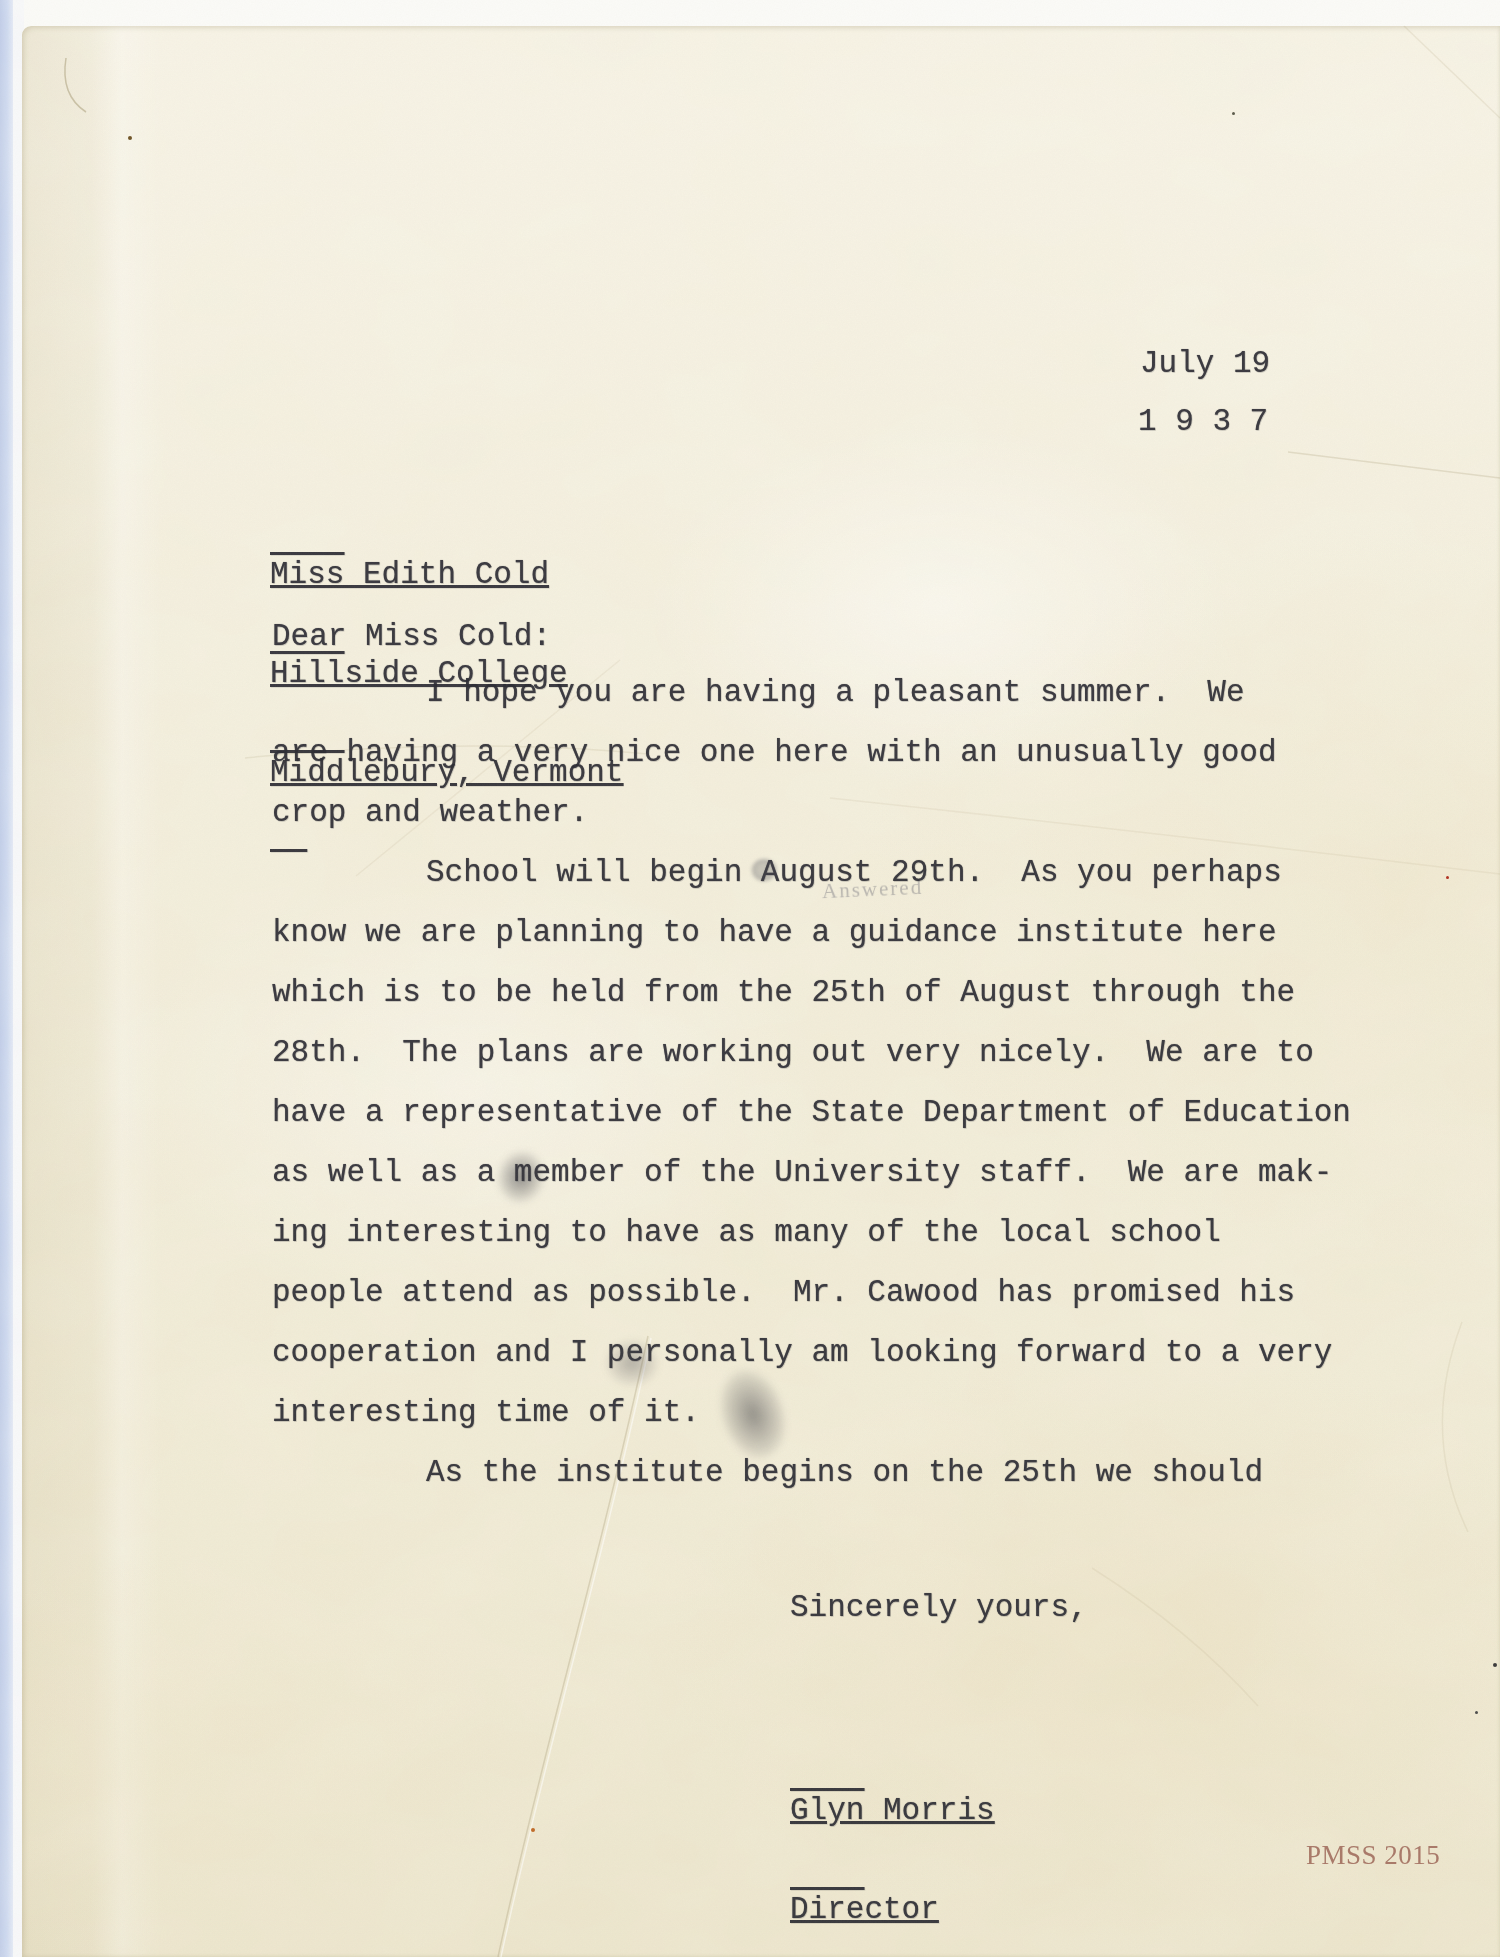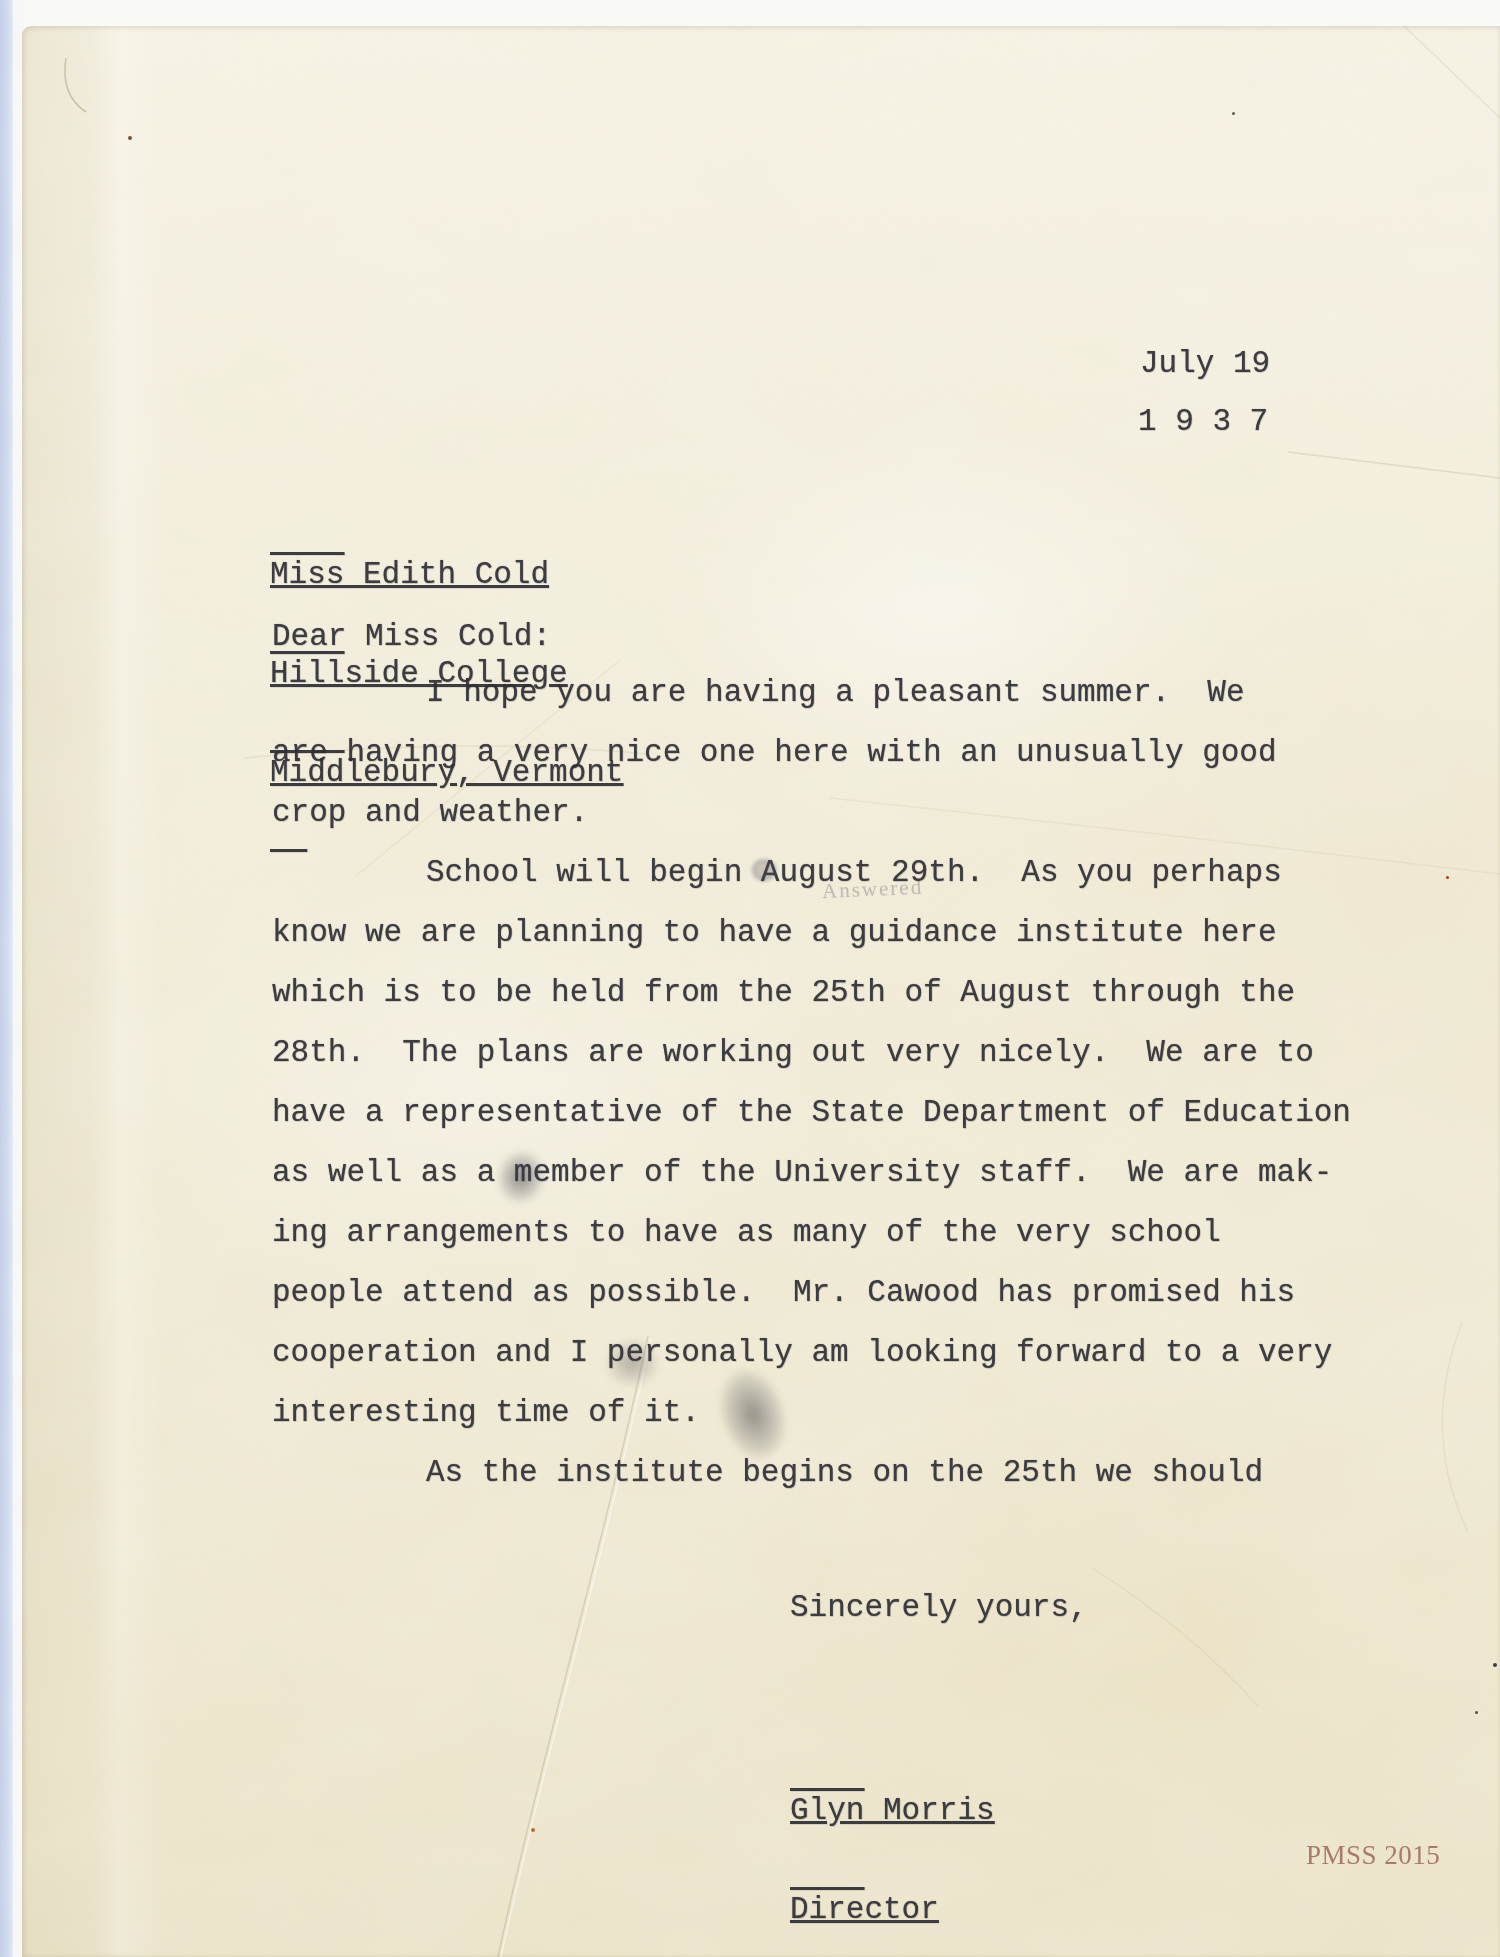--- a/index.html
+++ b/index.html
@@ -93,21 +93,21 @@
   <div class="body-lines">
     <div class="indent">I hope you are having a pleasant summer.  We</div>
     <div>are having a very nice one here with an unusually good</div>
     <div>crop and weather.</div>
     <div class="indent">School will begin August 29th.  As you perhaps</div>
     <div>know we are planning to have a guidance institute here</div>
     <div>which is to be held from the 25th of August through the</div>
     <div>28th.  The plans are working out very nicely.  We are to</div>
     <div>have a representative of the State Department of Education</div>
     <div>as well as a member of the University staff.  We are mak-</div>
-    <div>ing arrangements to have as many of the very school</div>
+    <div>ing interesting to have as many of the local school</div>
     <div>people attend as possible.  Mr. Cawood has promised his</div>
     <div>cooperation and I personally am looking forward to a very</div>
     <div>interesting time of it.</div>
     <div class="indent">As the institute begins on the 25th we should</div>
   </div>
 
   <div class="type" style="left:790px;top:1592px;">Sincerely yours,</div>
   <div class="type block" style="left:790px;top:1728px;">
     <div>Glyn Morris</div>
     <div>Director</div>

